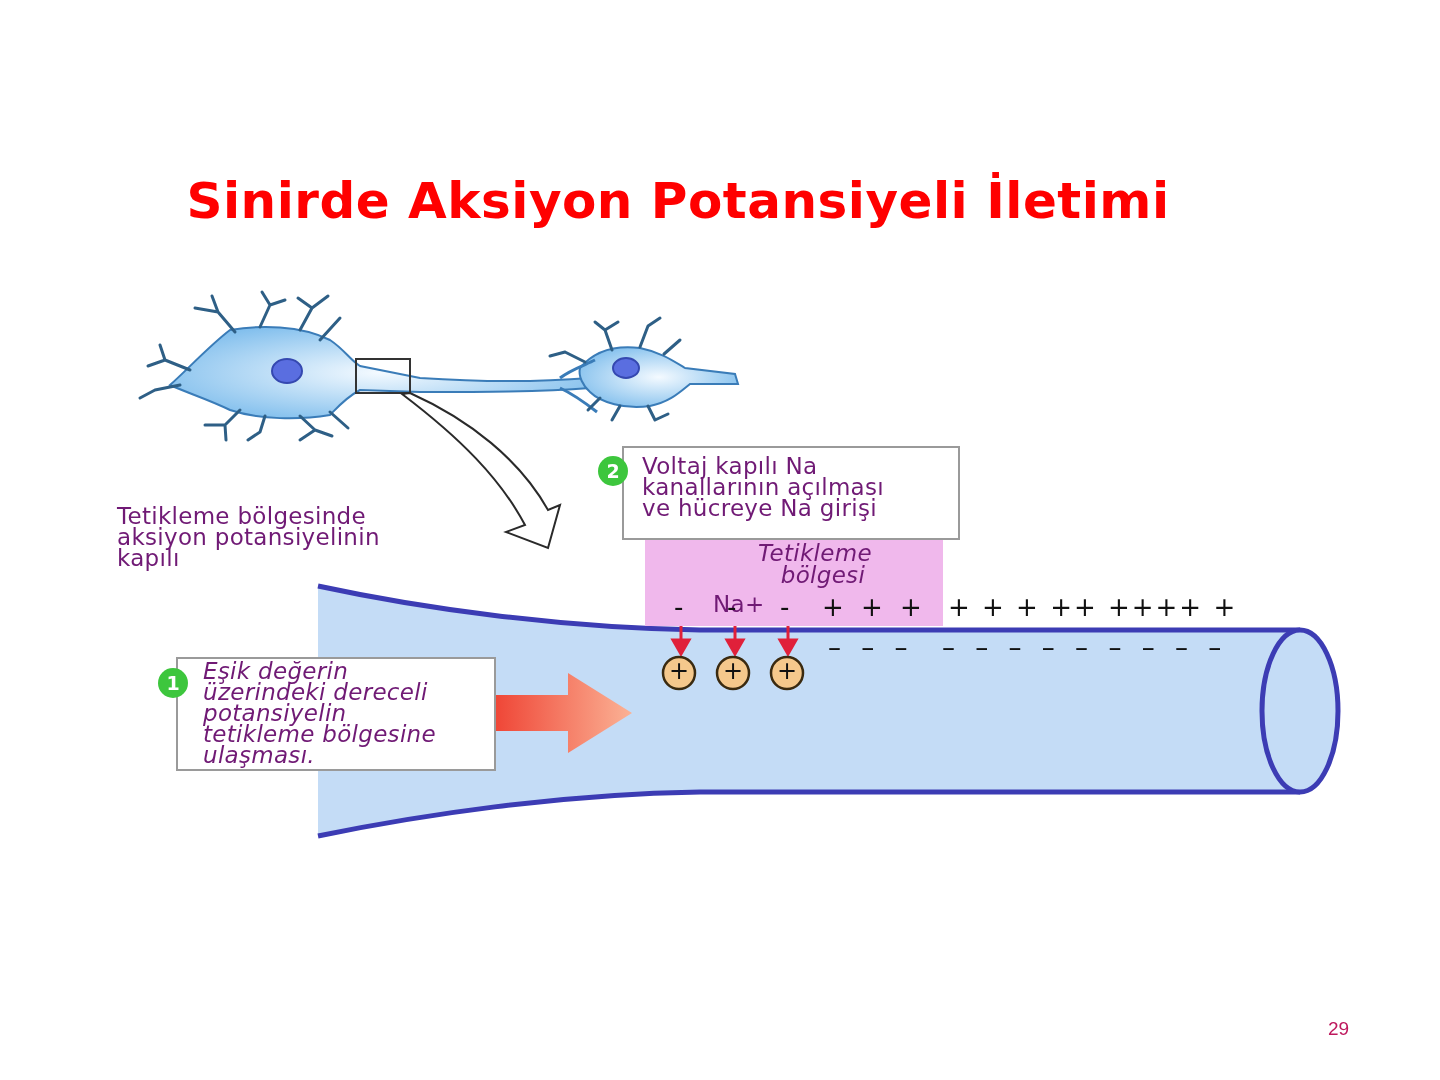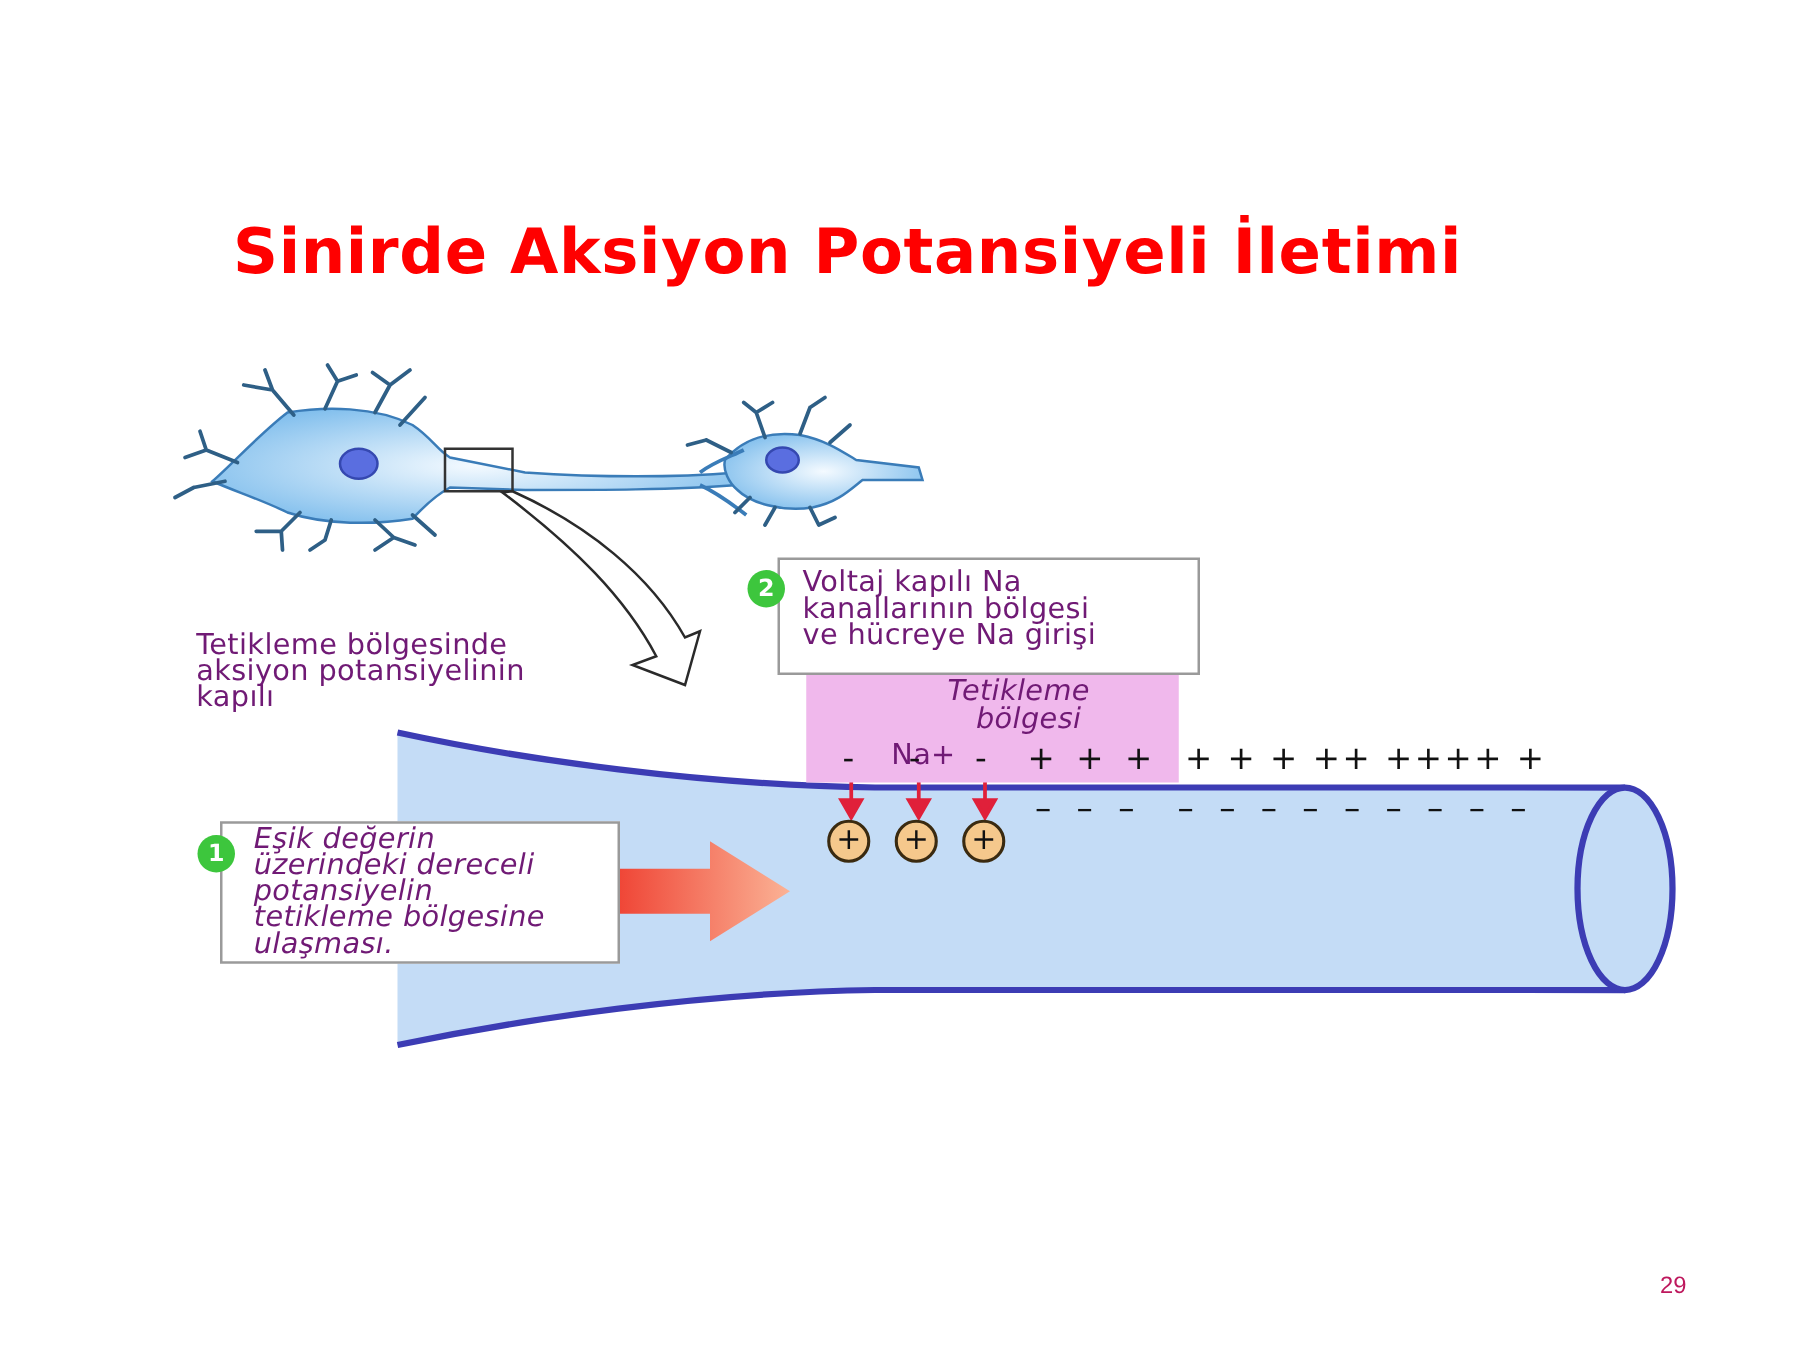--- a/index.html
+++ b/index.html
@@ -105,31 +105,31 @@
 <span class="charge" style="left:861px; top:592px;">+</span>
 <span class="charge" style="left:900px; top:592px;">+</span>
 <span class="charge" style="left:948px; top:592px; letter-spacing:2px; white-space:pre;">+ + + ++ ++++ +</span>
 
 <span class="charge" style="left:828px; top:632px; letter-spacing:6px; white-space:pre;">– – –  – – – – – – – – –</span>
 
 <span class="charge" style="left:669px; top:657px; font-size:24px;">+</span>
 <span class="charge" style="left:723px; top:657px; font-size:24px;">+</span>
 <span class="charge" style="left:777px; top:657px; font-size:24px;">+</span>
 
-<div class="label" style="left:117px; top:506px;margin-left:40px;">
+<div class="label" style="left:117px; top:506px;">
   <div>Tetikleme bölgesinde</div>
   <div>aksiyon potansiyelinin</div>
   <div>kapılı</div>
 </div>
 
 <div class="box" style="left:622px; top:446px; width:338px; height:94px;"></div>
 <div class="badge" style="left:598px; top:456px;">2</div>
 <div class="label" style="left:642px; top:456px;">
   <div>Voltaj kapılı Na</div>
-  <div>kanallarının bölgesi</div>
+  <div>kanallarının açılması</div>
   <div>ve hücreye Na girişi</div>
 </div>
 
 <div class="box" style="left:176px; top:657px; width:320px; height:114px;"></div>
 <div class="badge" style="left:158px; top:668px;">1</div>
 <div class="label" style="left:203px; top:661px;font-style:italic;">
   <div>Eşik değerin</div>
   <div>üzerindeki dereceli</div>
   <div>potansiyelin</div>
   <div>tetikleme bölgesine</div>

